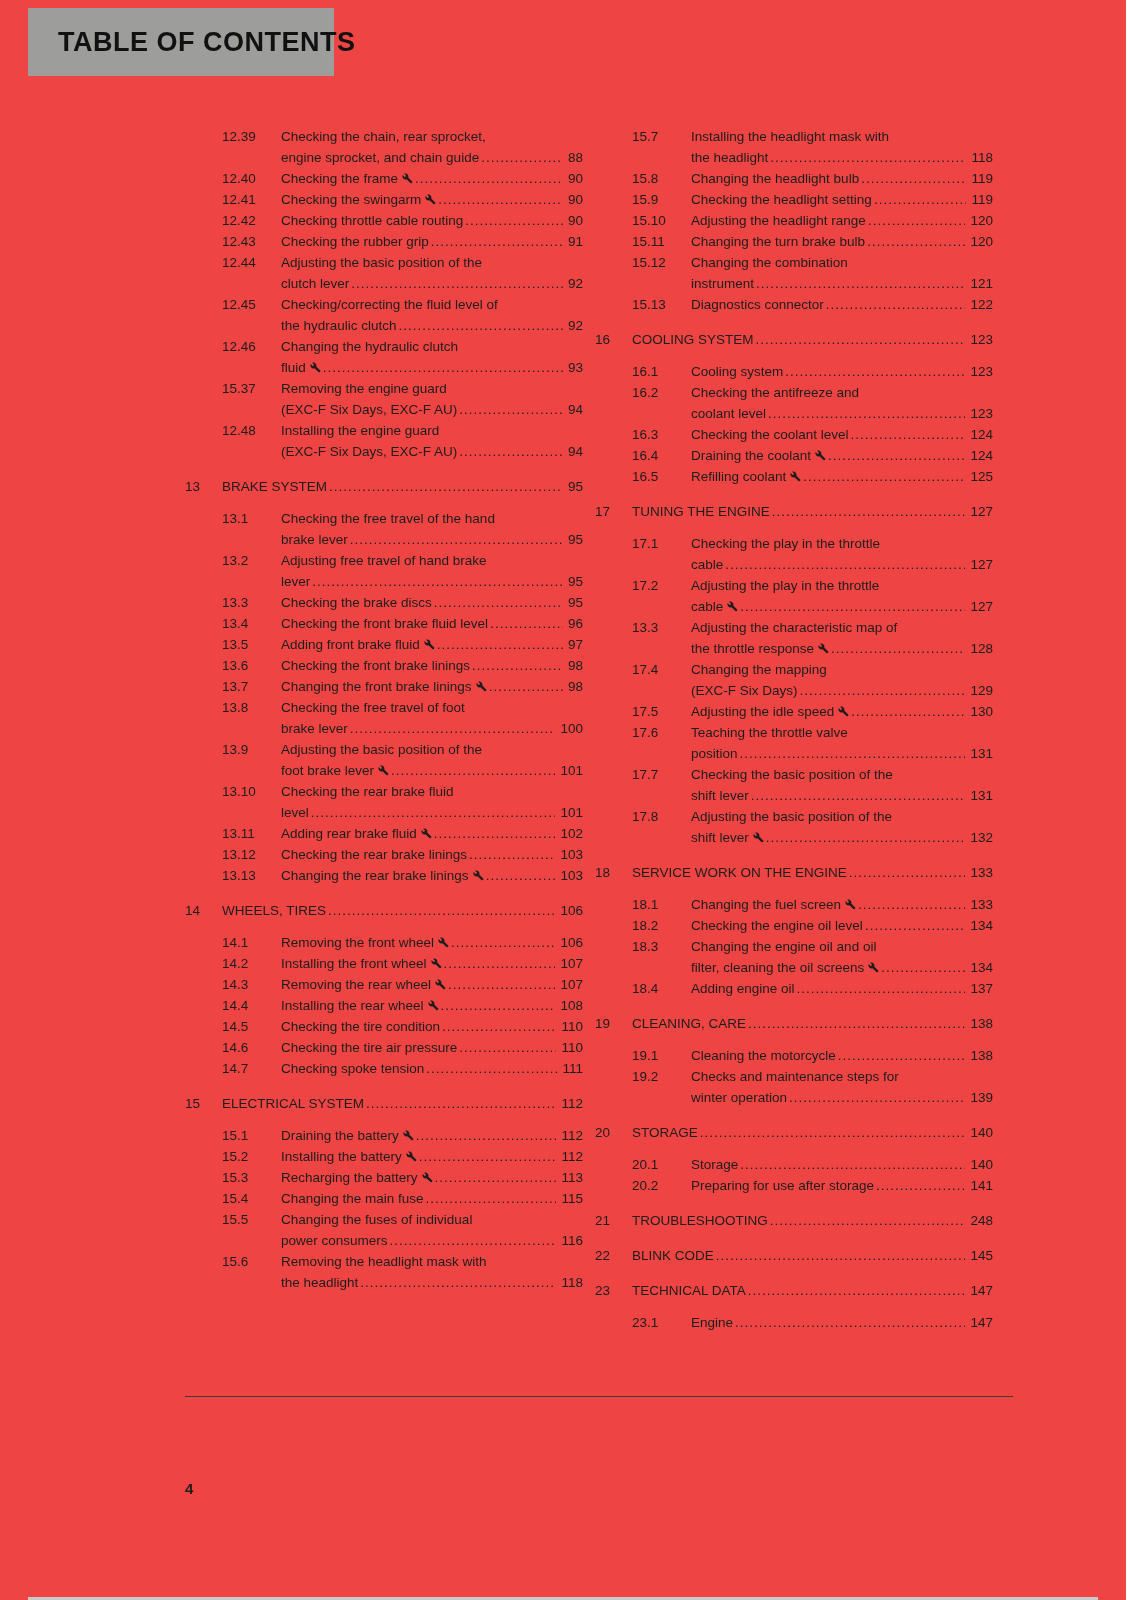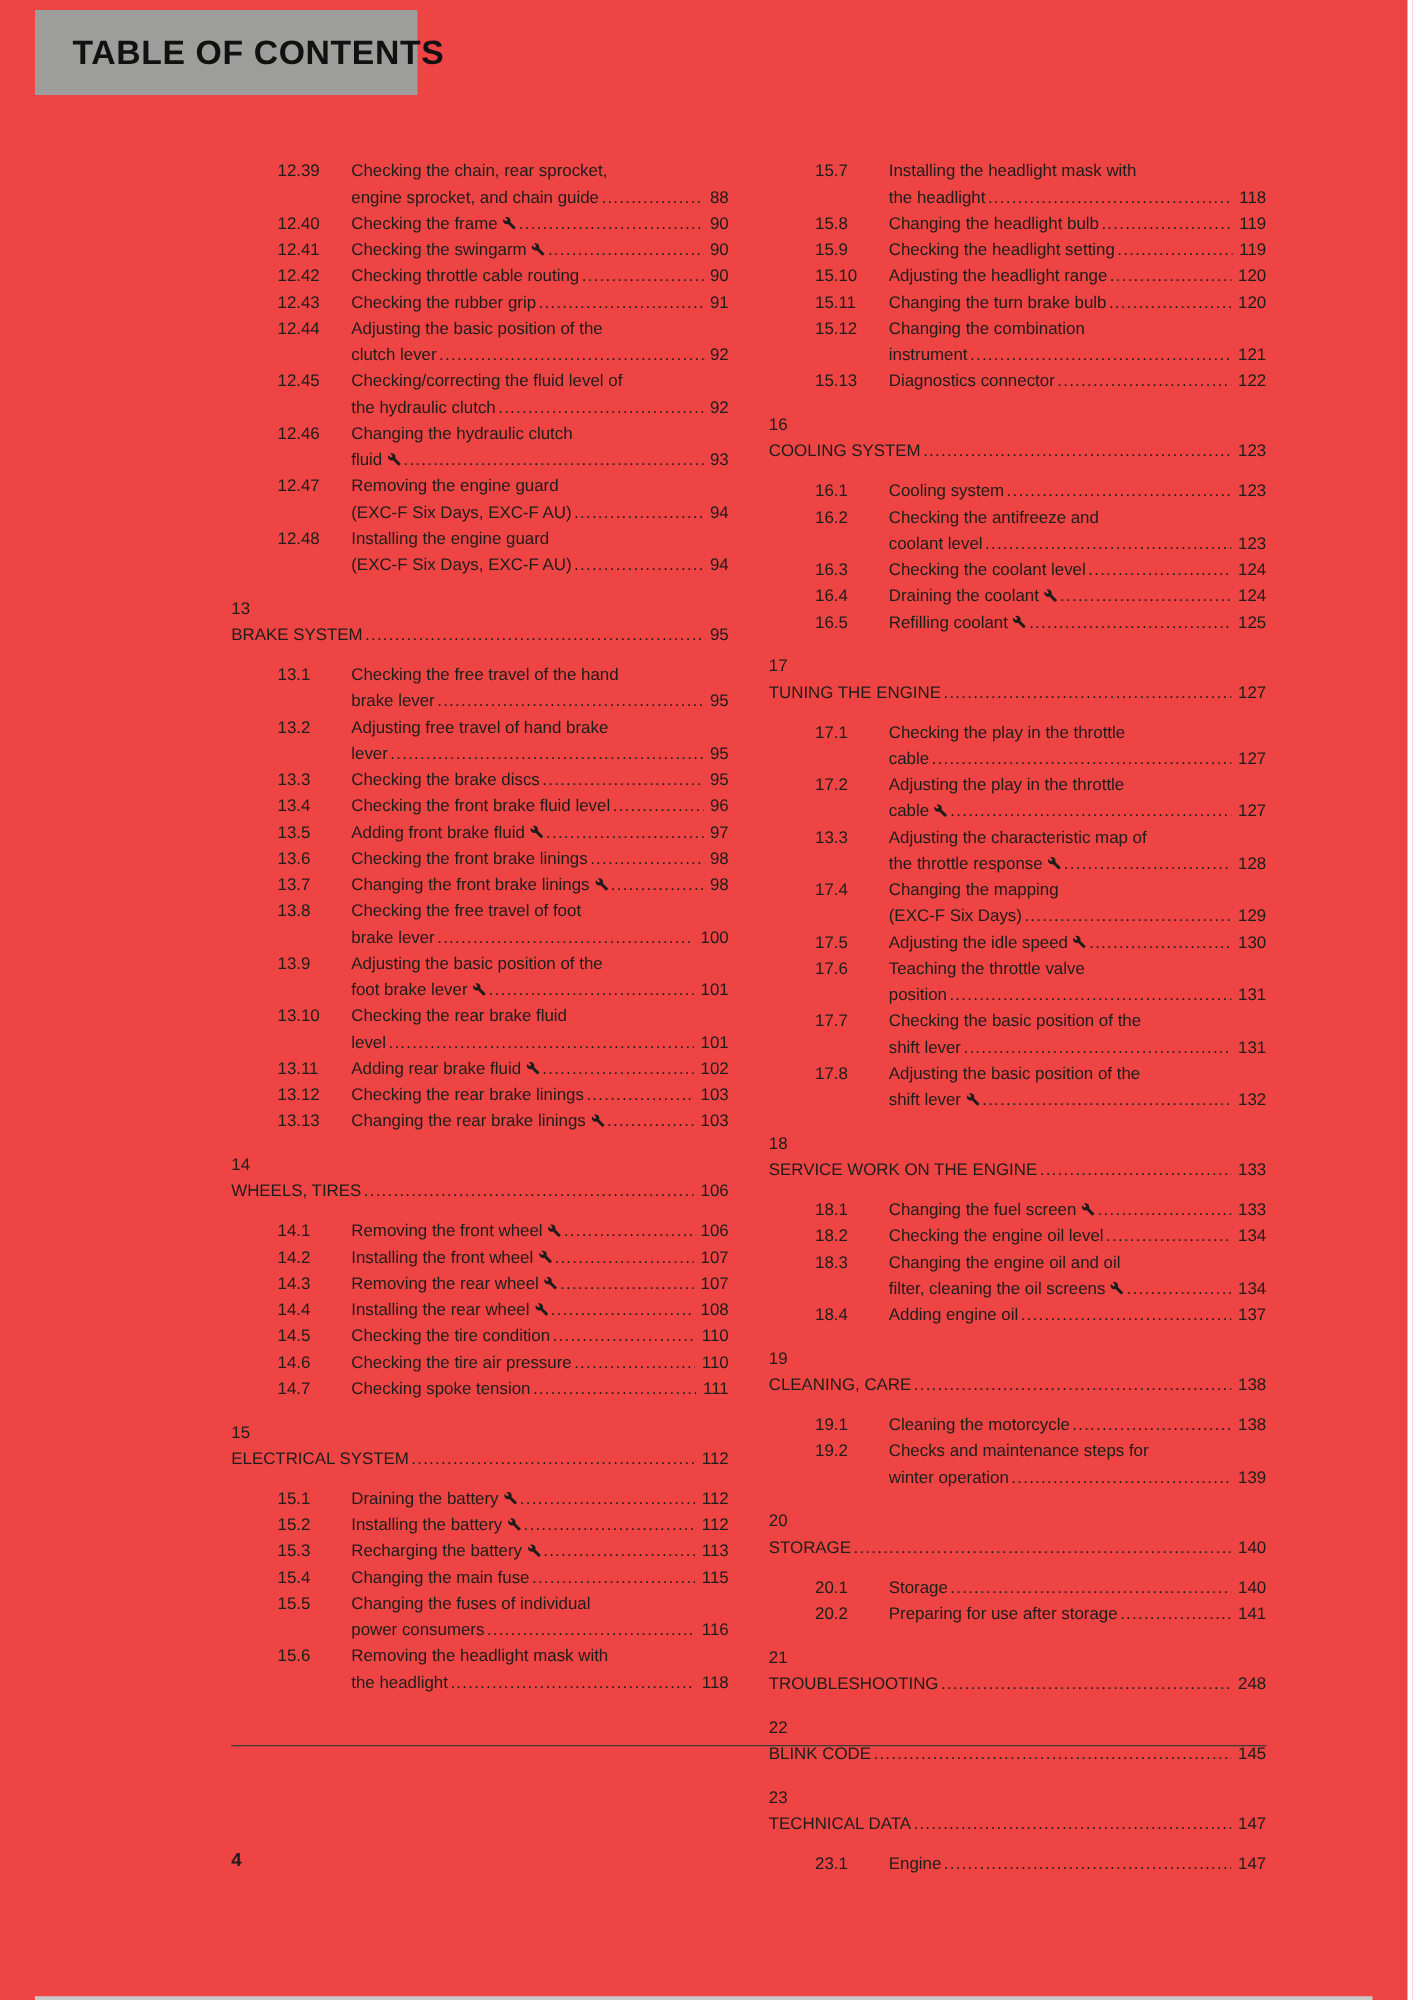--- a/index.html
+++ b/index.html
@@ -33,30 +33,30 @@
     color: #111111;
     margin-left: 30px;
     white-space: nowrap;
   }
   .content {
     position: absolute;
     left: 185px;
     top: 126px;
     width: 828px;
     display: flex;
-    gap: 32px;
+    gap: 12px;
   }
   .col {
     width: 398px;
     font-size: 13.5px;
     line-height: 21px;
   }
   .entry { display: flex; }
   .entry .num { flex: 0 0 auto; }
-  .chapter { margin-top: 14px; margin-bottom: 11px; flex-direction: column; }
+  .chapter { margin-top: 14px; margin-bottom: 11px; }
   .chapter .num { width: 37px; }
   .sub { padding-left: 37px; }
   .sub .num { width: 59px; }
   .body { flex: 1; min-width: 0; }
   .line { display: flex; align-items: baseline; }
   .line .txt { white-space: pre; }
   .leader {
     flex: 1 1 0;
     min-width: 8px;
     overflow: hidden;
@@ -213,21 +213,21 @@
                 <svg width="11" height="11" viewBox="0 0 24 24">
                   <path fill="#1d1d1b" d="M22.7 19l-9.1-9.1c.9-2.3.4-5-1.5-6.9-2-2-5-2.4-7.4-1.3L9 6 6 9 1.6 4.6C.4 7 .9 10 2.9 12c1.9 1.9 4.6 2.4 6.9 1.5l9.1 9.1c.4.4 1 .4 1.4 0l2.3-2.3c.5-.4.5-1.1.1-1.3z"></path>
                 </svg>
               </span>
               <span class="leader">........................................................................................................................</span>
               <span class="pagenum">93</span>
             </div>
           </div>
         </div>
         <div class="entry sub">
-          <span class="num">12.47</span>
+          <span class="num">15.37</span>
           <div class="body">
             <div class="line">
               <span class="txt">Removing the engine guard</span>
             </div>
             <div class="line">
               <span class="txt">(EXC-F Six Days, EXC-F AU)</span>
               <span class="leader">........................................................................................................................</span>
               <span class="pagenum">94</span>
             </div>
           </div>

